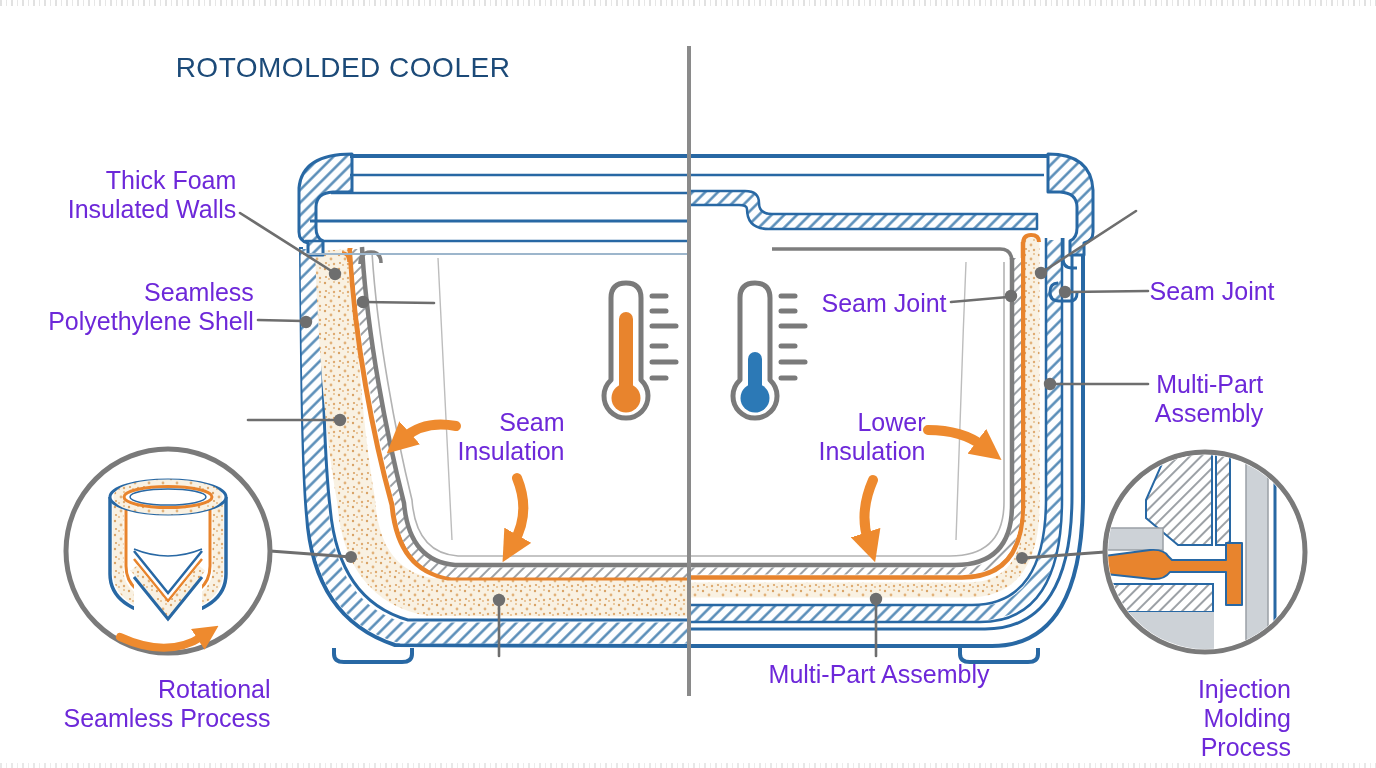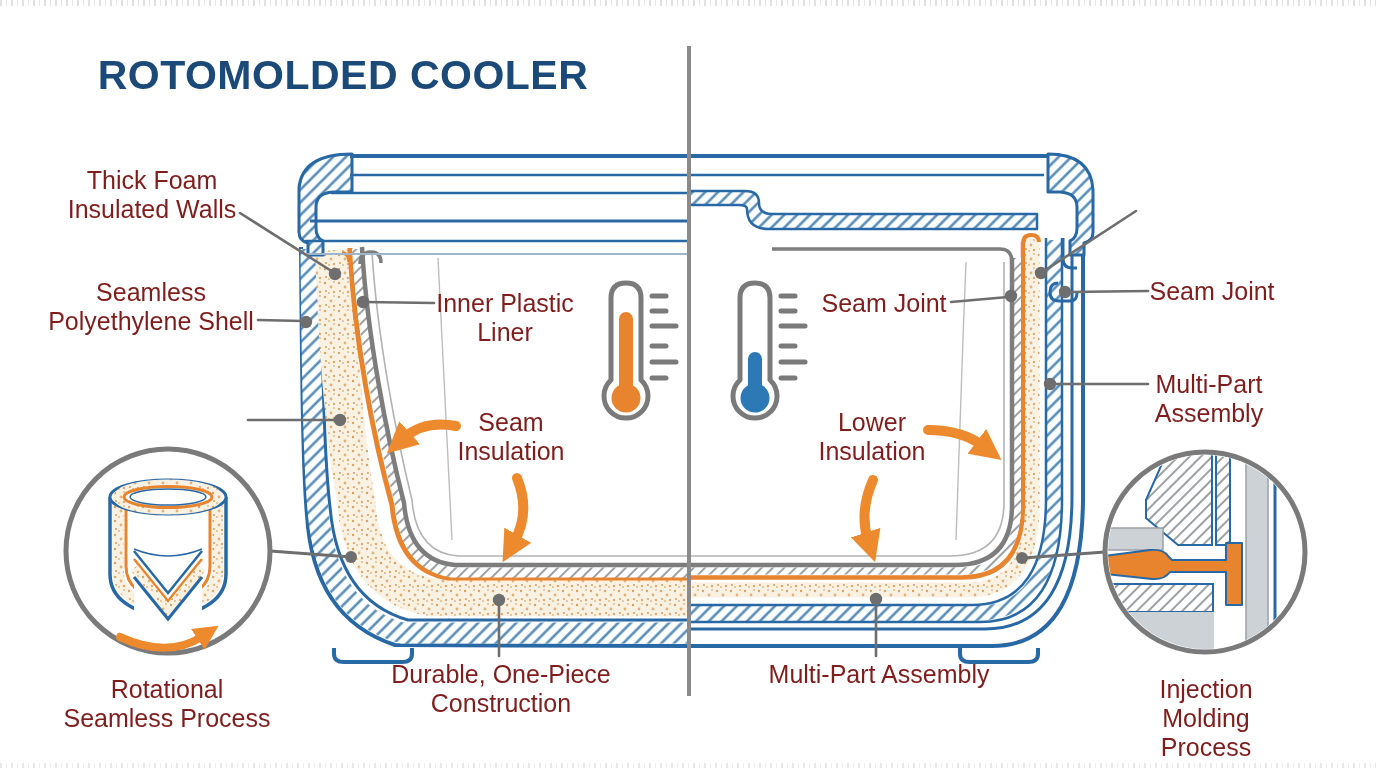--- a/index.html
+++ b/index.html
@@ -3,26 +3,26 @@
 <meta charset="utf-8">
 <style>
   html,body{margin:0;padding:0;background:#ffffff;}
   .stage{
     position:relative;width:1376px;height:768px;overflow:hidden;
     background:#ffffff;font-family:"Liberation Sans",sans-serif;
   }
   .art{position:absolute;left:0;top:0;width:1376px;height:768px;}
   .title{
     position:absolute;transform:translateX(-50%);
-    font-size:41px;font-weight:700;letter-spacing:.5px;color:#1C4A78;
+    font-size:28px;font-weight:400;letter-spacing:.5px;color:#1C4A78;
     white-space:nowrap;
   }
   .lbl{
     position:absolute;transform:translateX(-50%);
-    font-size:25px;line-height:29px;color:#7f1d1d;text-align:center;
+    font-size:25px;line-height:29px;color:#6d28d9;text-align:right;
     white-space:pre-line;
   }
   .noise-top,.noise-bottom{
     position:absolute;left:0;right:0;pointer-events:none;
     background:repeating-linear-gradient(90deg,#5a5a5a 0 2px,transparent 2px 6px,
       #777 6px 7px,transparent 7px 11px);
   }
   .noise-top{top:0;height:6px;opacity:.18;}
   .noise-bottom{bottom:0;height:5px;opacity:.14;}
 </style>
@@ -241,26 +241,22 @@
 
     <line x1="689" y1="46" x2="689" y2="696" stroke="#8A8A8A" stroke-width="4"></line>
   </svg>
 
   <div class="title" style="left:343px;top:52px">ROTOMOLDED COOLER</div>
 
   <div class="lbl" style="left:152px;top:166px">Thick Foam
 Insulated Walls</div>
   <div class="lbl" style="left:151px;top:278px">Seamless
 Polyethylene Shell</div>
-  <div class="lbl" style="left:505px;top:289px">Inner Plastic
-Liner</div>
   <div class="lbl" style="left:511px;top:408px">Seam
 Insulation</div>
-  <div class="lbl" style="left:501px;top:660px">Durable, One-Piece
-Construction</div>
   <div class="lbl" style="left:167px;top:675px">Rotational
 Seamless Process</div>
 
   <div class="lbl" style="left:884px;top:289px">Seam Joint</div>
   <div class="lbl" style="left:872px;top:408px">Lower
 Insulation</div>
   <div class="lbl" style="left:1212px;top:277px">Seam Joint</div>
   <div class="lbl" style="left:1209px;top:370px">Multi-Part
 Assembly</div>
   <div class="lbl" style="left:879px;top:660px">Multi-Part Assembly</div>

